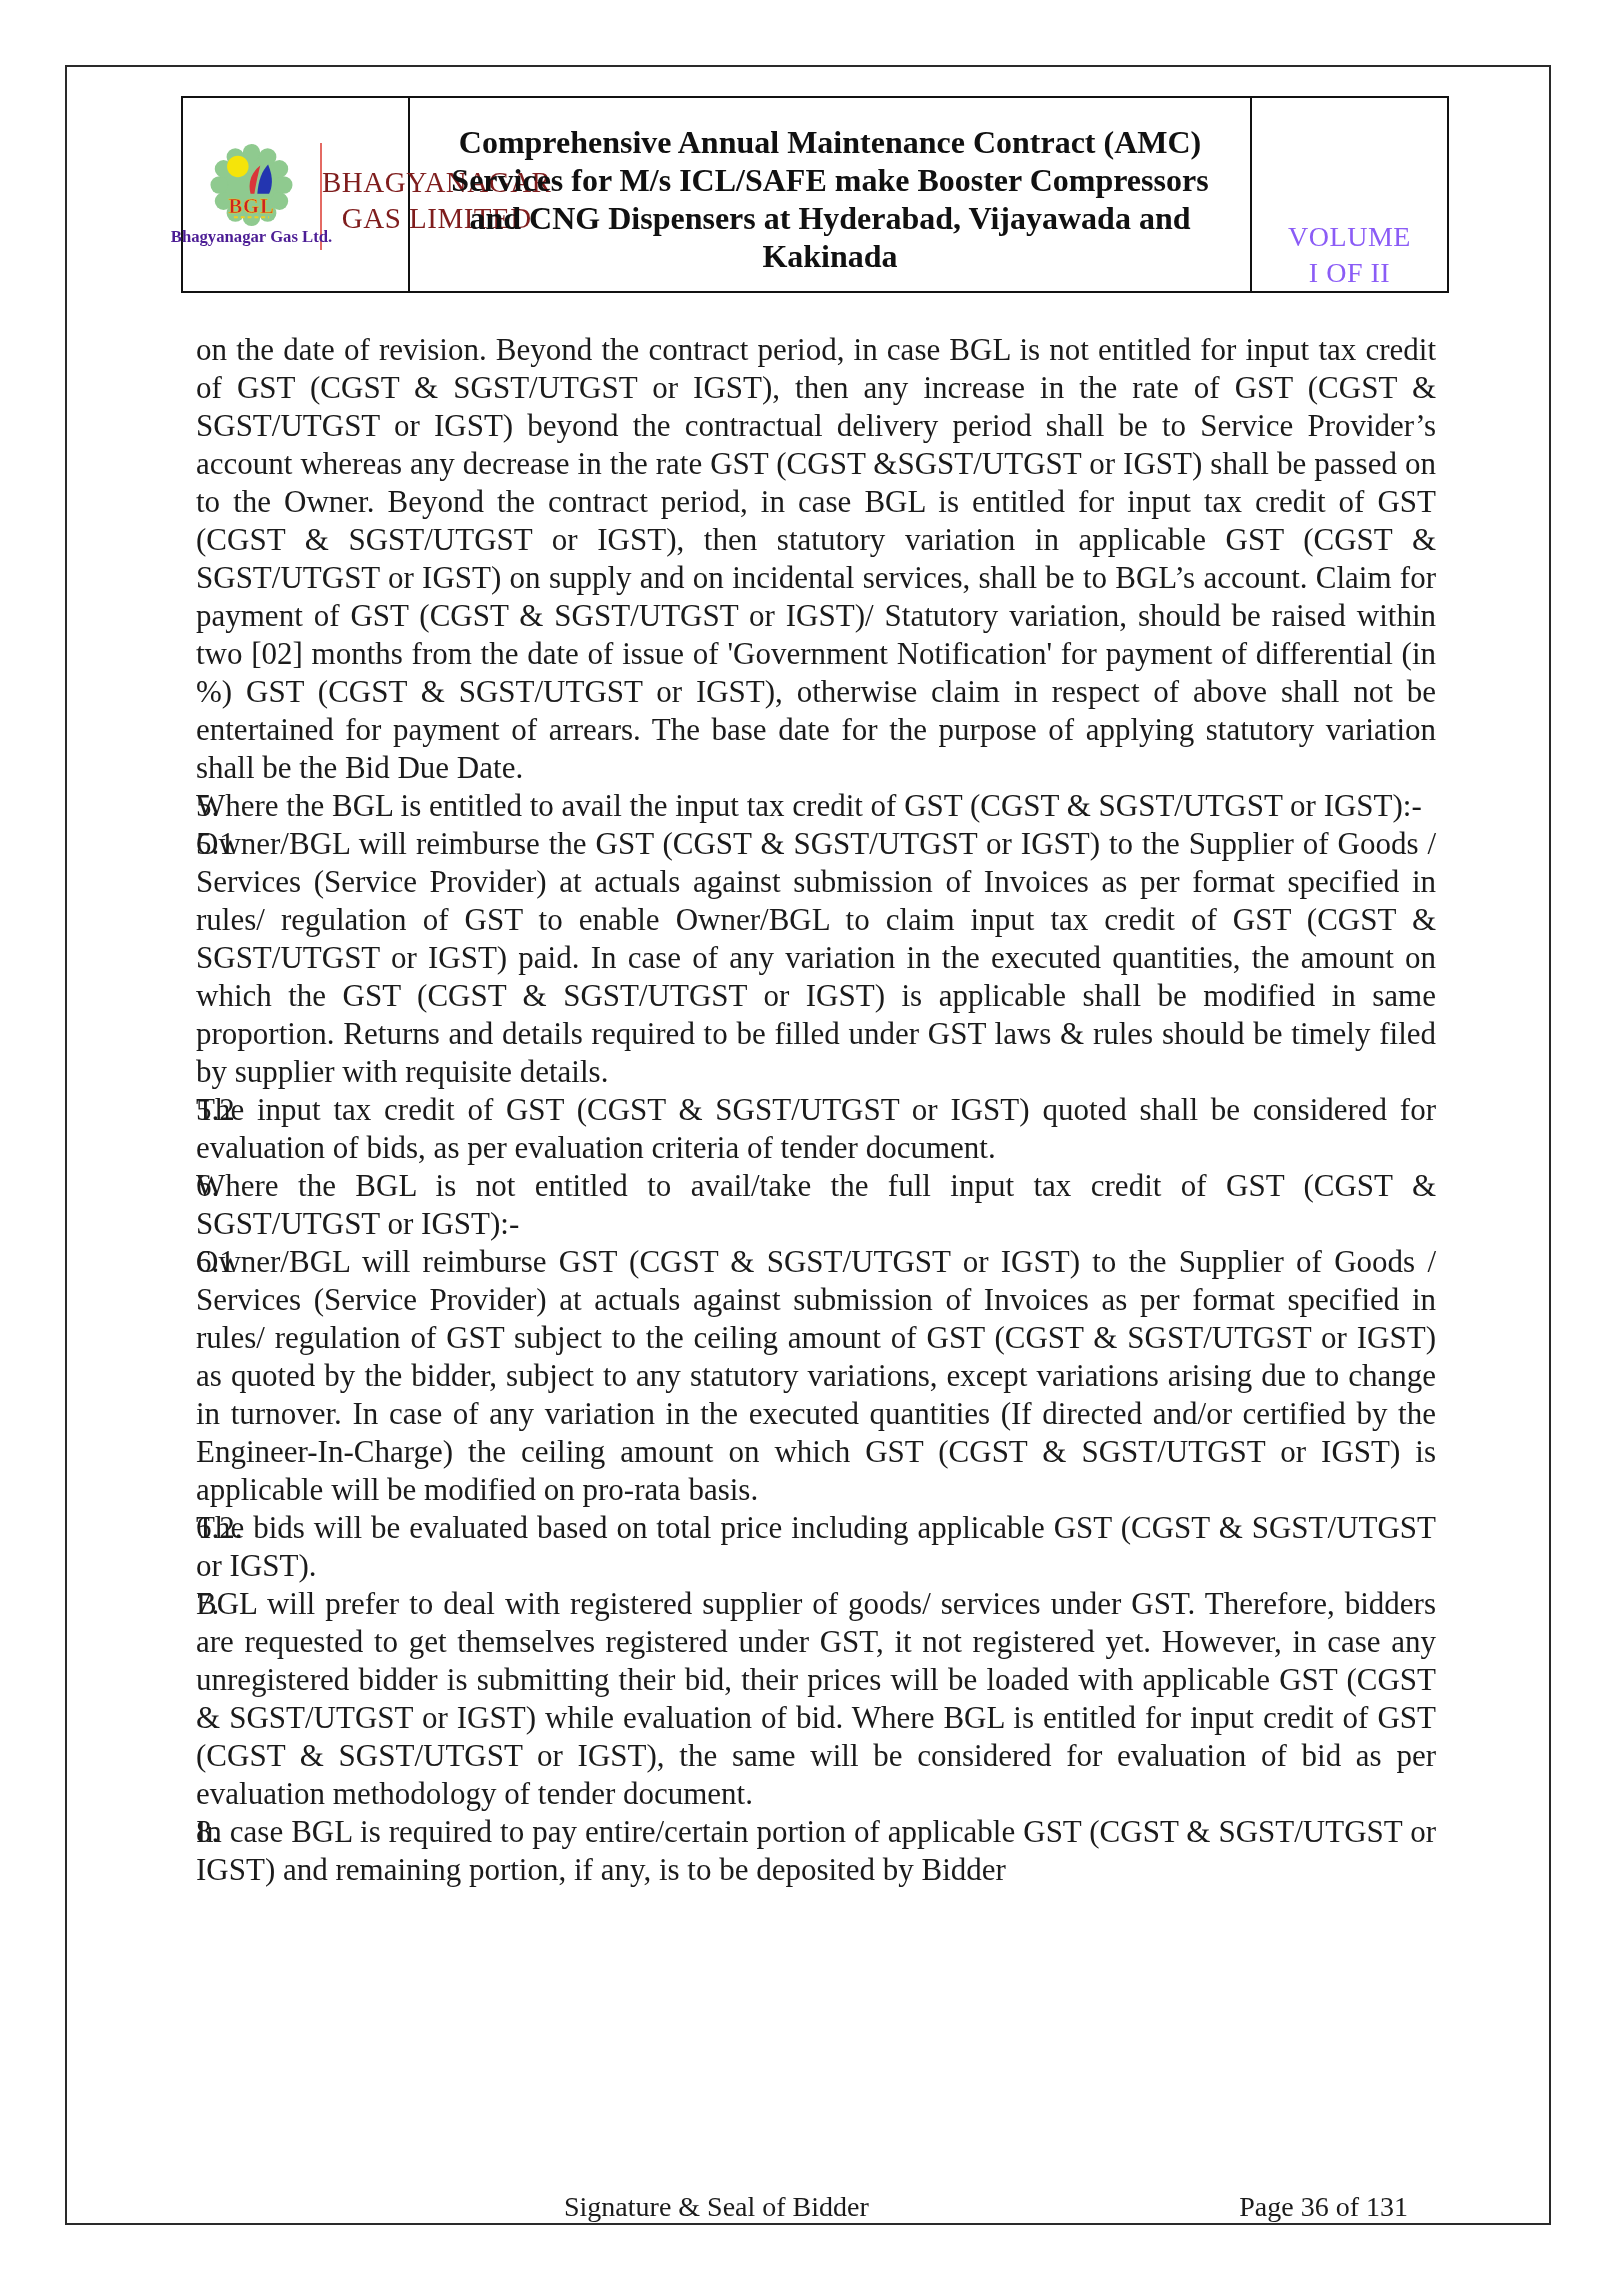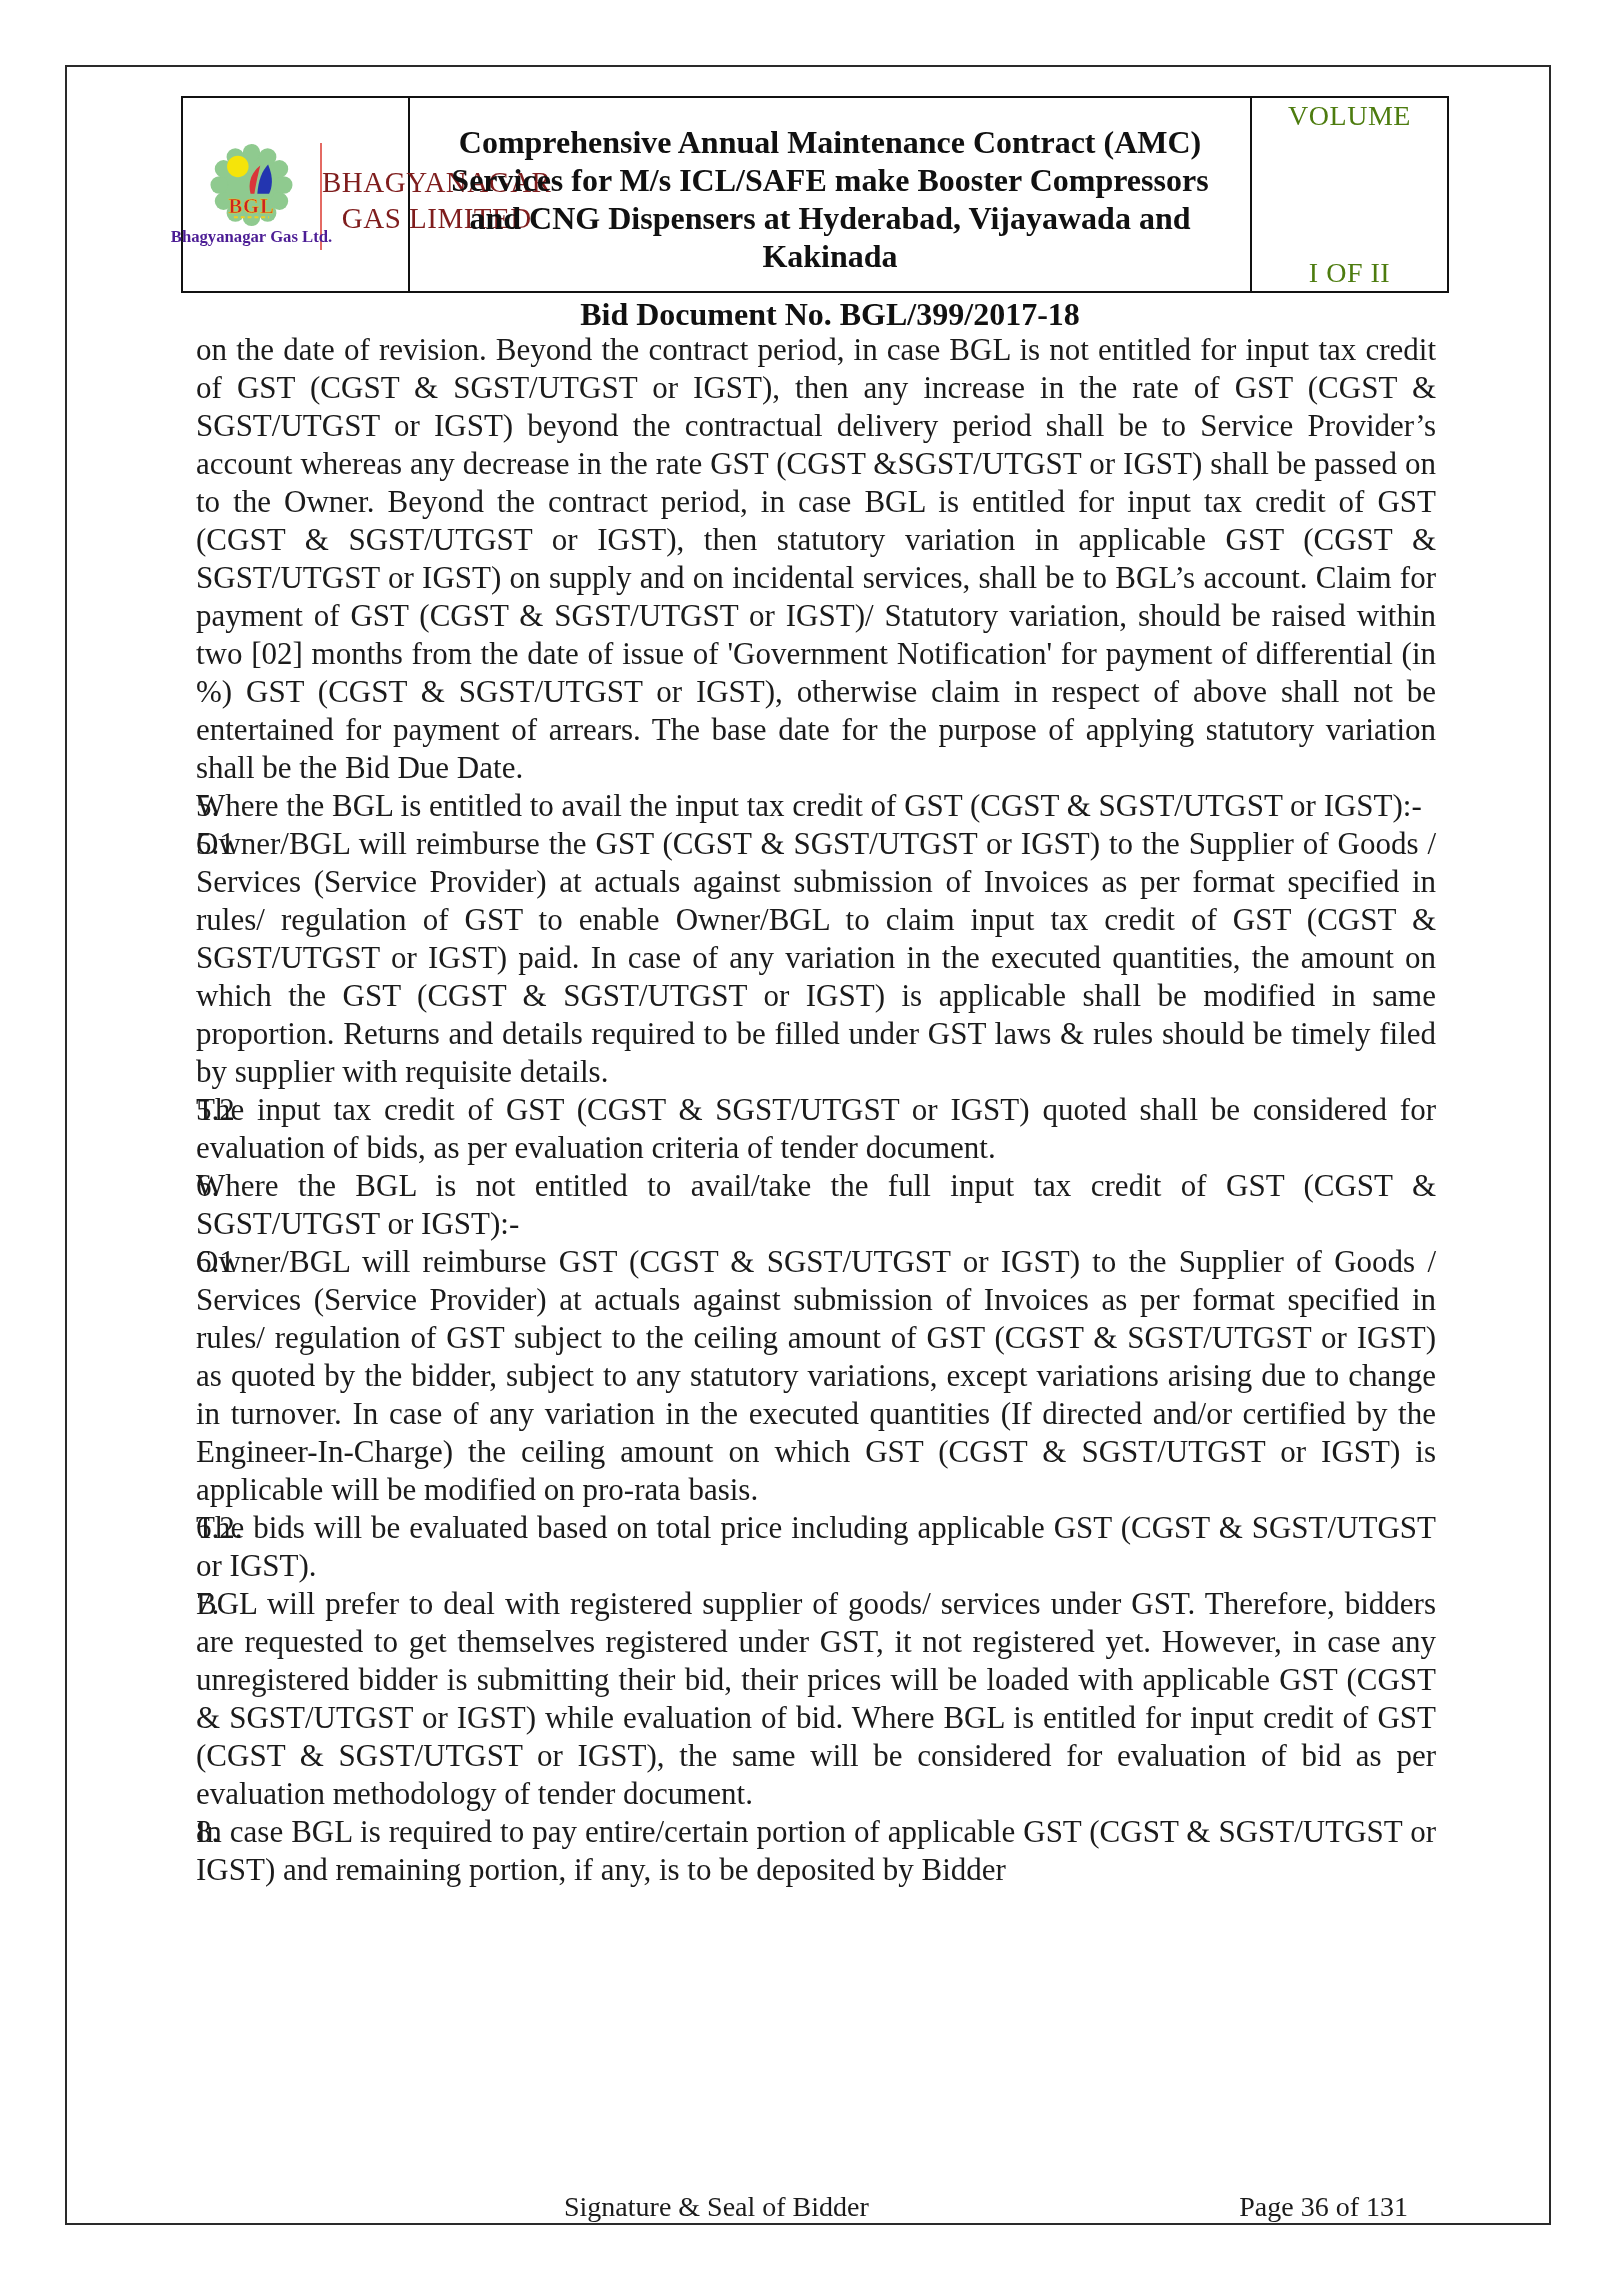--- a/index.html
+++ b/index.html
@@ -44,22 +44,22 @@
   }
   .cell-title {
     flex:1; border-right:2.9px solid #111;
     text-align:center; padding:4.9px 11.8px 0 11.8px;
   }
   .doc-title, .bid-doc-no {
     font-weight:bold; font-size:32px; line-height:38px; color:#111;margin-top:20px;
   }
   .cell-volume {
     width:195px;
-    display:flex; flex-direction:column; justify-content:space-between; align-items:center;
-    font-size:28px; line-height:36px; letter-spacing:0.5px; color:#4d7c0f;
+    display:flex; flex-direction:column; justify-content:flex-end; align-items:center;
+    font-size:28px; line-height:36px; letter-spacing:0.5px; color:#8b5cf6;
   }
   
   .body-text {
     position:absolute; left:196px; top:331px; width:1240px;
     font-size:31px; line-height:38px; color:#1b1b1b;
   }
   .para { position:relative; }
   .para .num { position:absolute; left:0; top:0; }
   .para .txt { text-align:justify; }
   
@@ -109,21 +109,20 @@
       <div class="logo-caption">Bhagyanagar Gas Ltd.</div>
     </div>
     <div class="company-name">
       <div>BHAGYANAGAR</div>
       <div>GAS LIMITED</div>
     </div>
   </div>
 
   <div class="cell-title">
     <div class="doc-title">Comprehensive Annual Maintenance Contract (AMC) Services for M/s ICL/SAFE make Booster Compressors and CNG Dispensers at Hyderabad, Vijayawada and Kakinada</div>
-    <div class="bid-doc-no">Bid Document No. BGL/399/2017-18</div>
   </div>
 
   <div class="cell-volume">
     <div>VOLUME</div>
     <div>I OF II</div>
   </div>
 
 </div>
 
 <div class="body-text">

